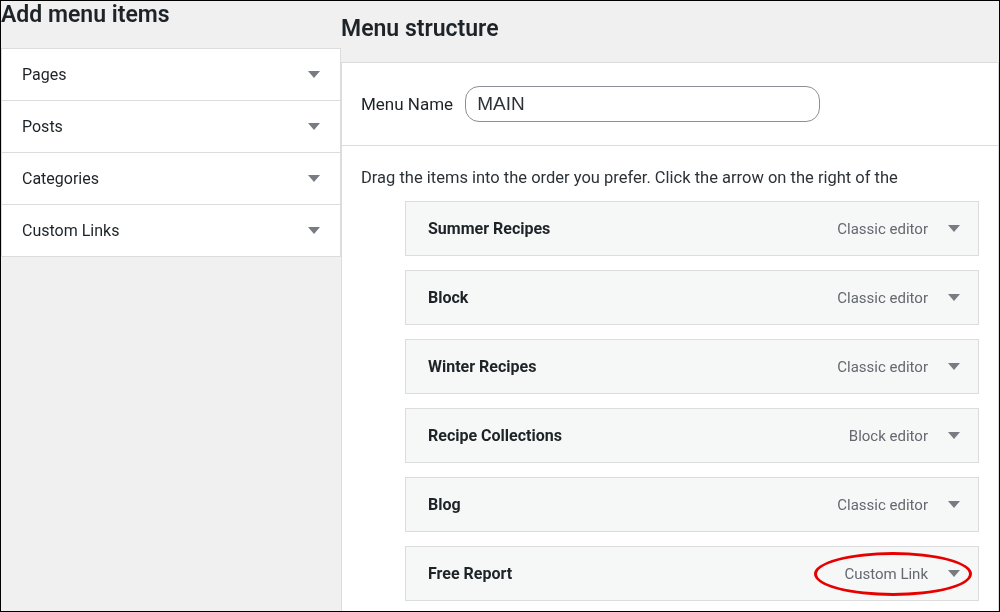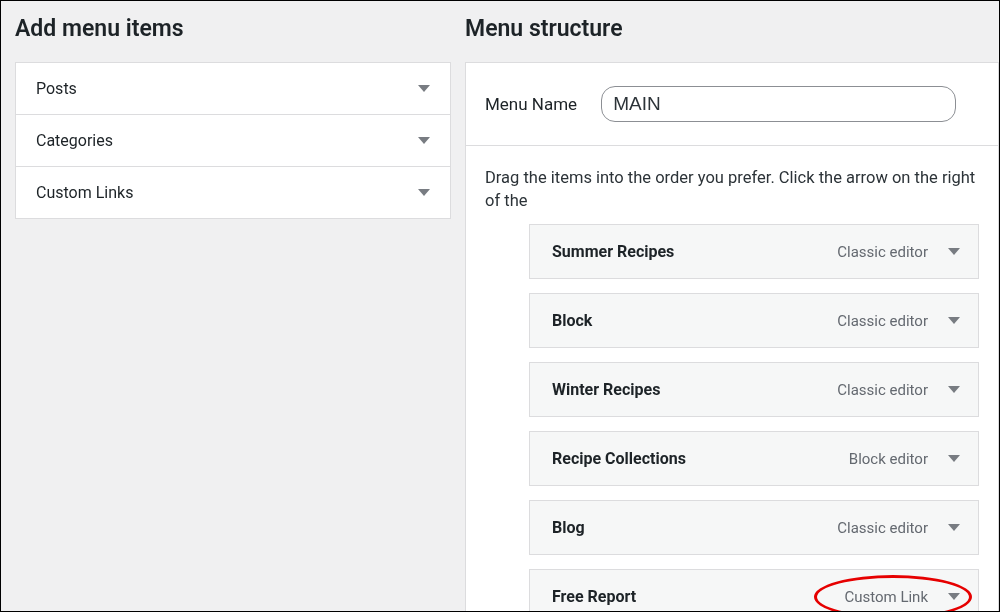--- a/index.html
+++ b/index.html
@@ -14,22 +14,21 @@
       height: 612px;
       border: 1px solid #000;
       overflow: hidden;
     }
     .container {
       display: flex;
       padding: 0;
       height: 100%;
     }
     .left-col {
-      width: 464px;
-      padding: 14px;
+      width: 340px;
     }
     .right-col {
       flex: 1;
       padding: 14px 0 14px 0;
     }
     h2 {
       font-size: 23px;
       font-weight: 600;
       color: #1d2327;
       margin-bottom: 20px;
@@ -60,21 +59,21 @@
     }
     .menu-box {
       border: 1px solid #dcdcde;
       background: #fff;
       margin-right: 0;
     }
     .menu-name-row {
       padding: 23px 19px;
       display: flex;
       align-items: center;
-      gap: 24px;
+      gap: 12px;
       border-bottom: 1px solid #dcdcde;
       background: #fff;
     }
     .menu-name-row label {
       font-size: 17px;
       color: #1d2327;
     }
     .menu-name-row input {
       border: 1px solid #8c8f94;
       border-radius: 14px;
@@ -140,20 +139,24 @@
     }
   </style>
 </head>
 <body>
 
 <div class="container">
   <div class="left-col">
     <h2>Add menu items</h2>
     <div class="accordion">
       <div class="accordion-item">
+        <span>Pages</span>
+        <span class="triangle-down"></span>
+      </div>
+      <div class="accordion-item">
         <span>Posts</span>
         <span class="triangle-down"></span>
       </div>
       <div class="accordion-item">
         <span>Categories</span>
         <span class="triangle-down"></span>
       </div>
       <div class="accordion-item">
         <span>Custom Links</span>
         <span class="triangle-down"></span>

